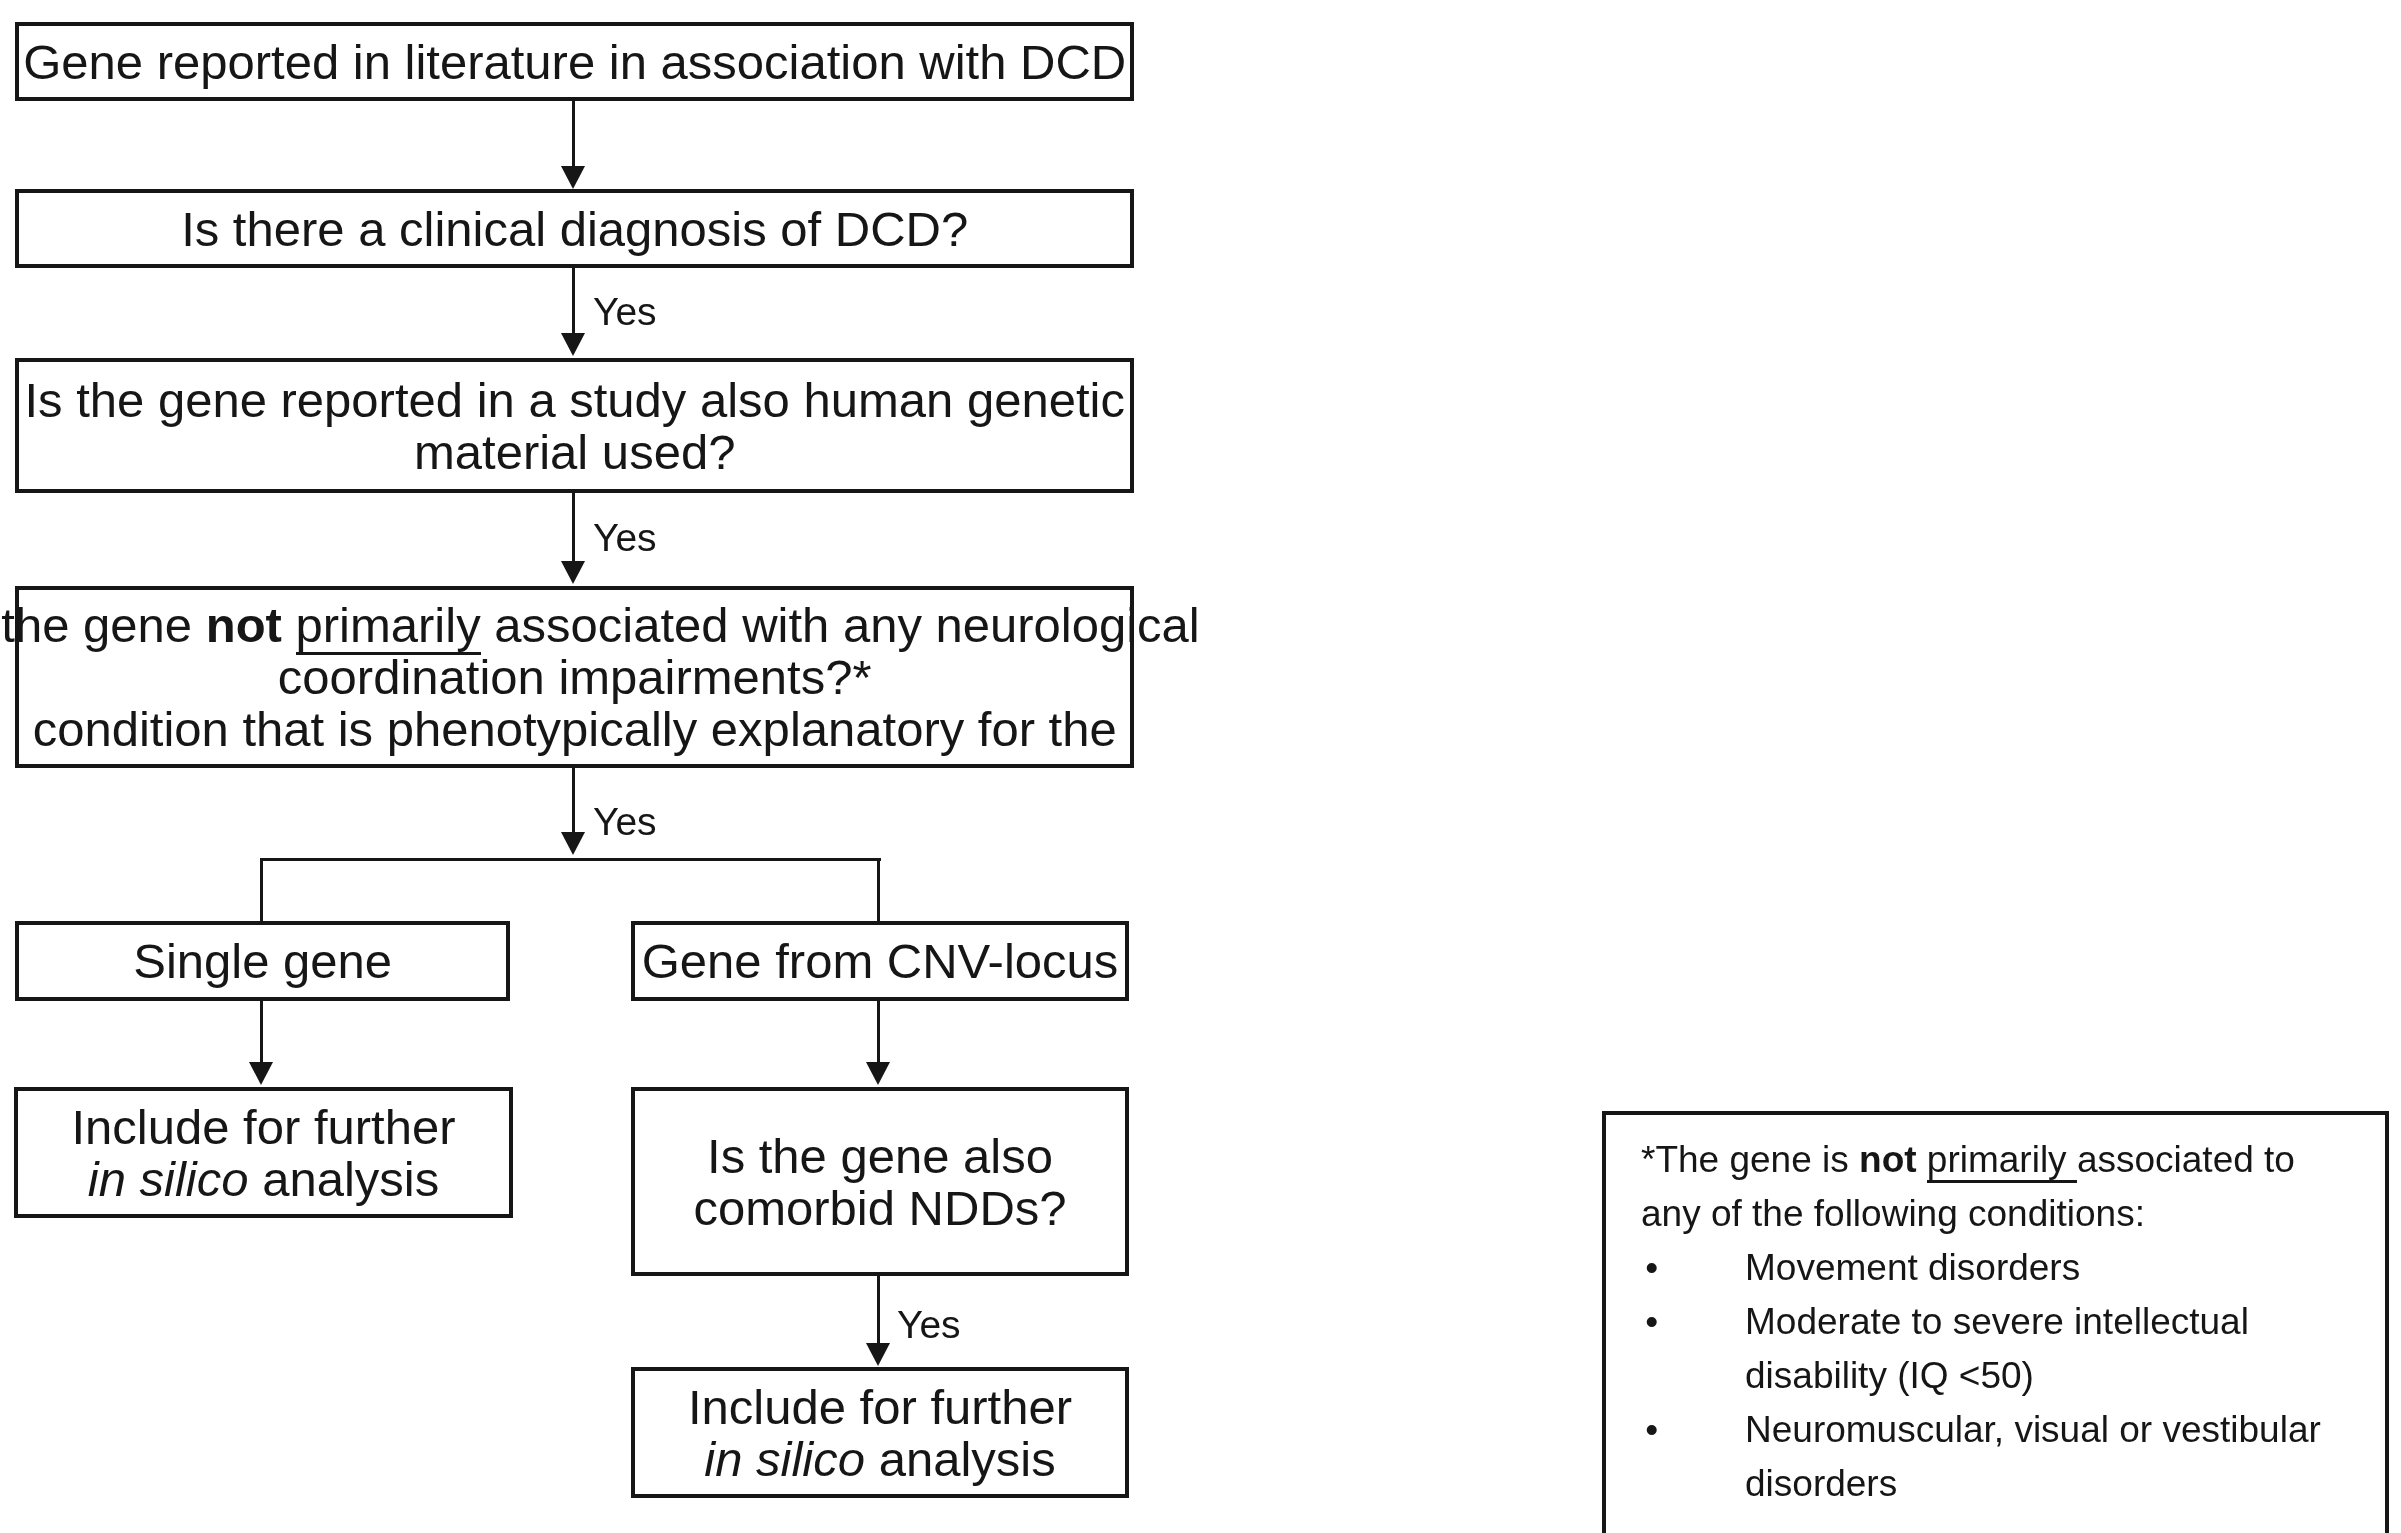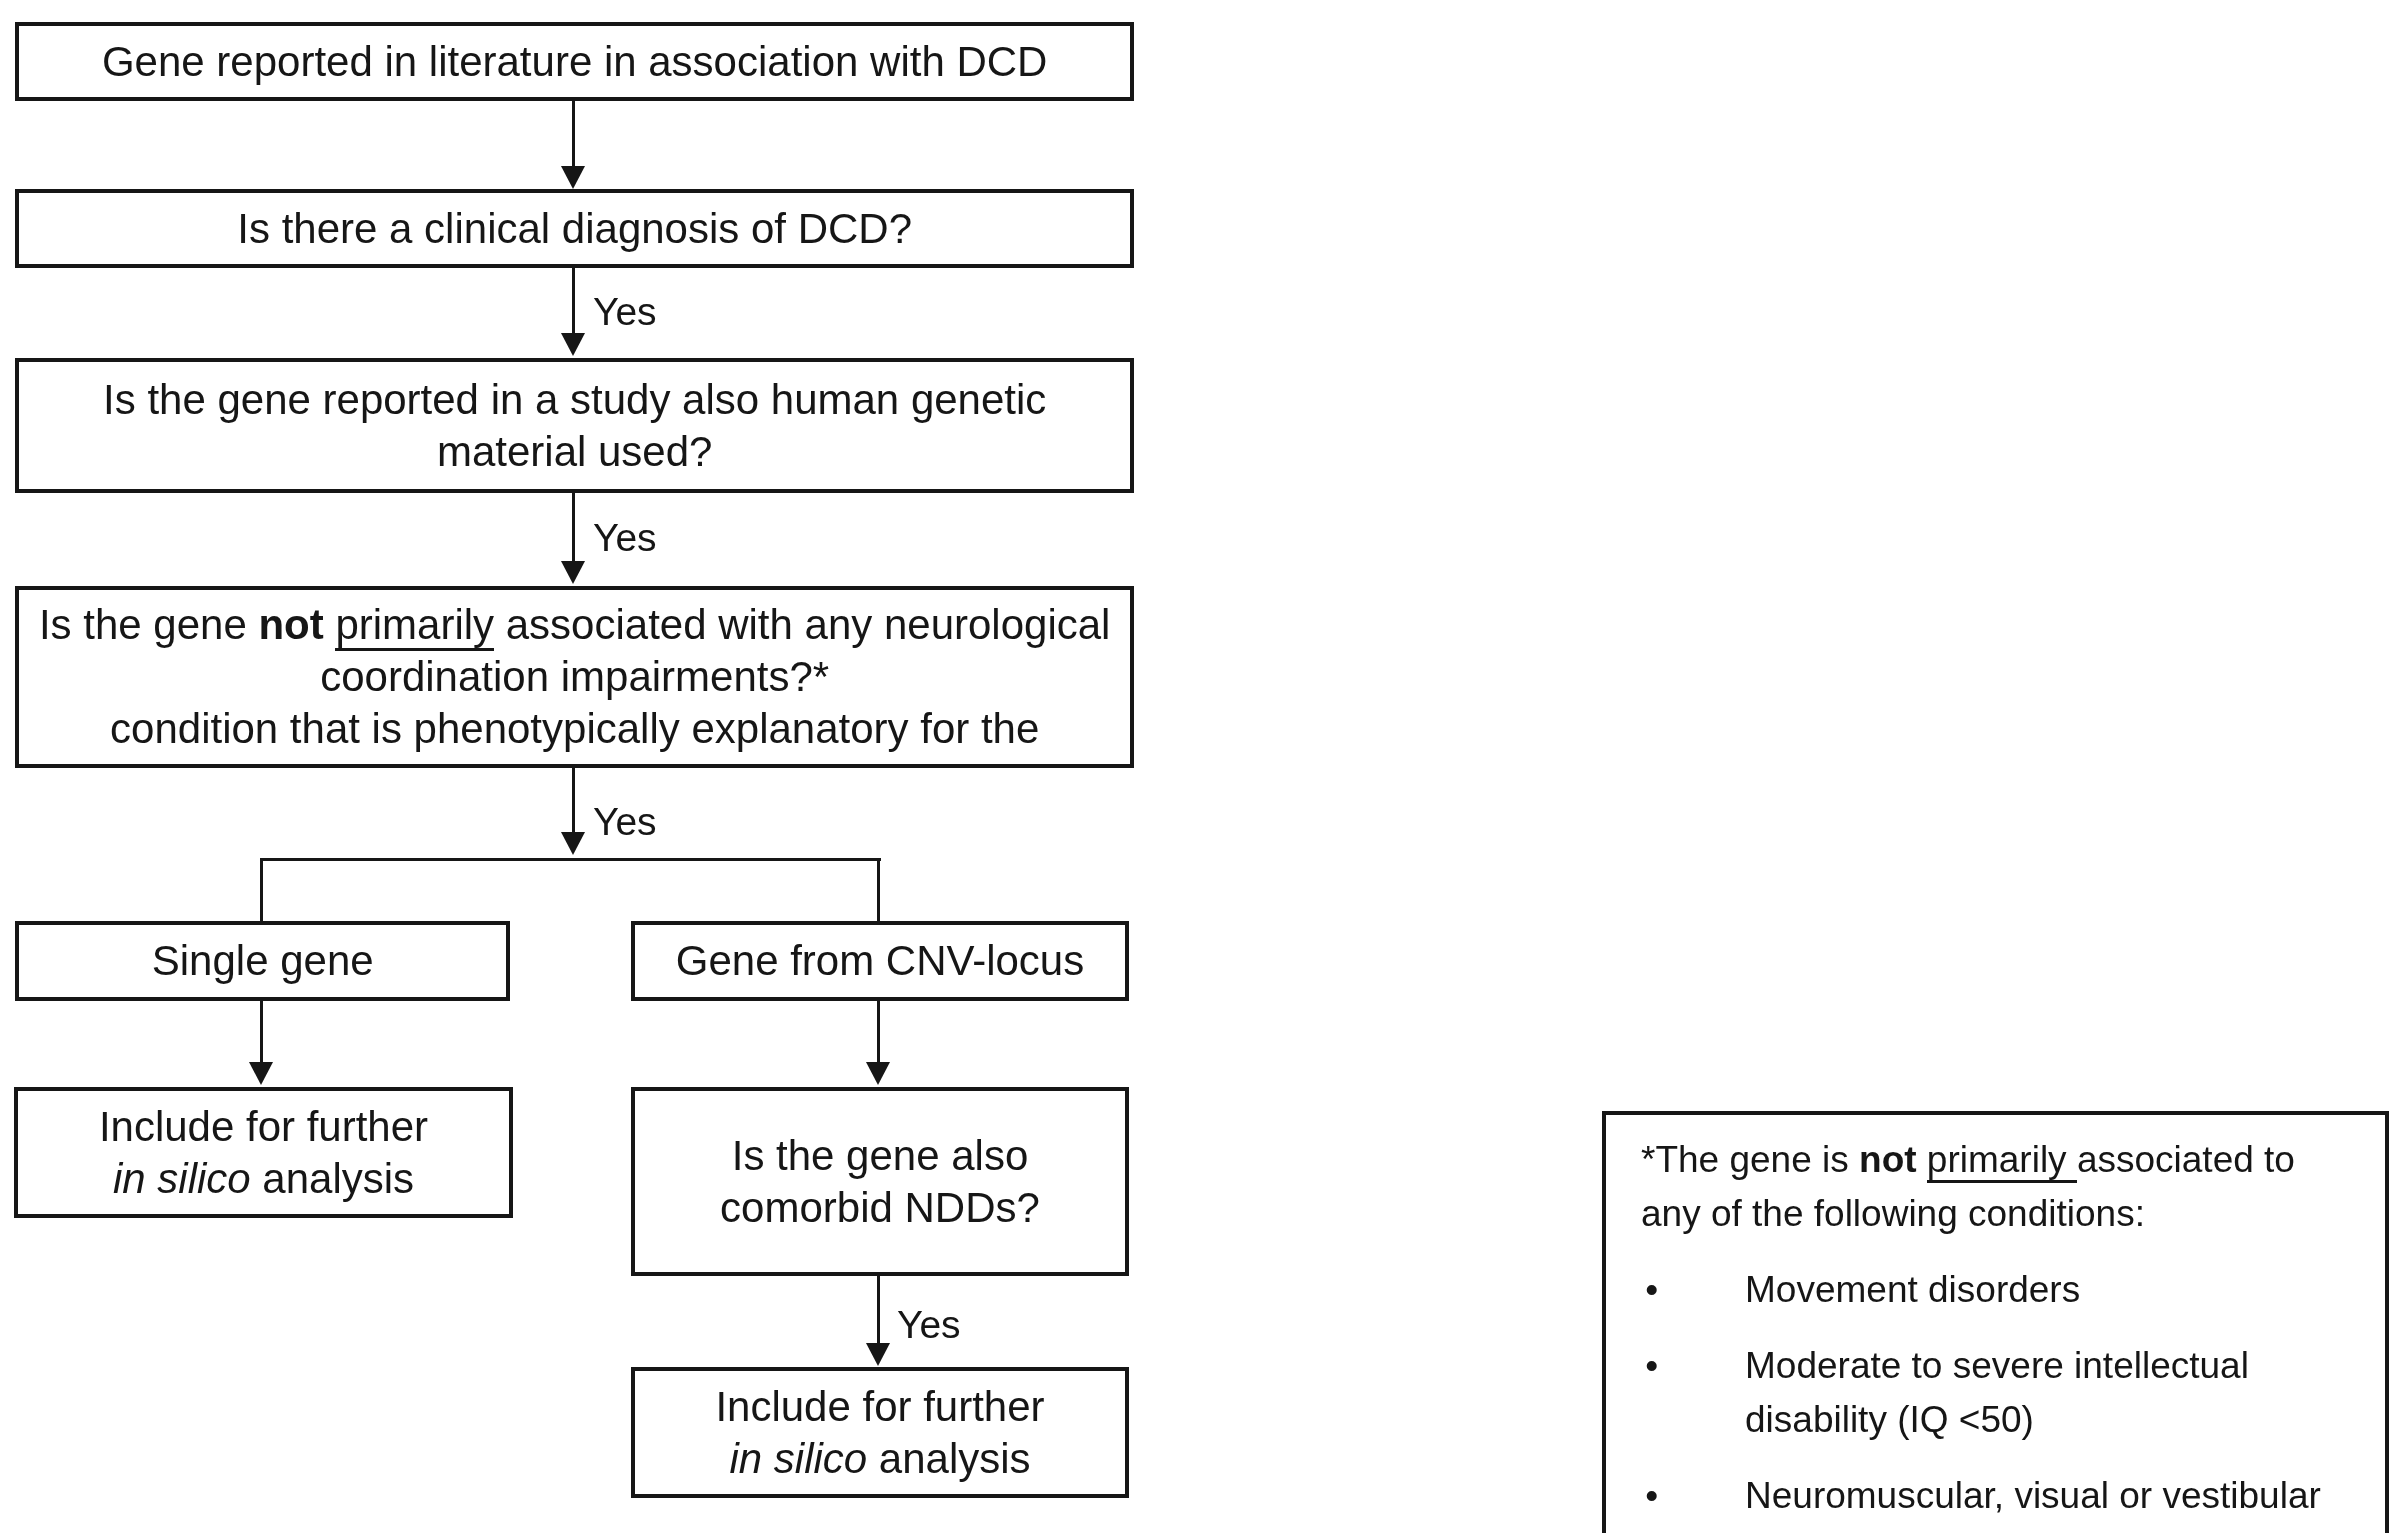--- a/index.html
+++ b/index.html
@@ -19,21 +19,21 @@
   .node{
     position:absolute;
     box-sizing:border-box;
     border:4.2px solid var(--ink);
     background:var(--bg);
     display:flex;
     flex-direction:column;
     justify-content:center;
     align-items:center;
     text-align:left;
-    font-size:42px;
+    font-size:49px;
     line-height:52px;
   }
   .node .line{white-space:nowrap;}
   .b{font-weight:bold;}
   .u{border-bottom:3.5px solid var(--ink);}
   .i{font-style:italic;}
   .vline{
     position:absolute;
     width:2.8px;
     background:var(--ink);
@@ -68,21 +68,20 @@
     line-height:54px;
     text-align:left;
   }
   .note .nline{white-space:nowrap;}
   .note ul{
     margin:0;padding:0;list-style:none;
   }
   .note li{
     position:relative;
     padding-left:104px;
-    margin-top:22px;
   }
   .note li::before{
     content:"\2022";
     position:absolute;
     left:4.2px;top:0;
   }
 </style>
 </head>
 <body>
 

